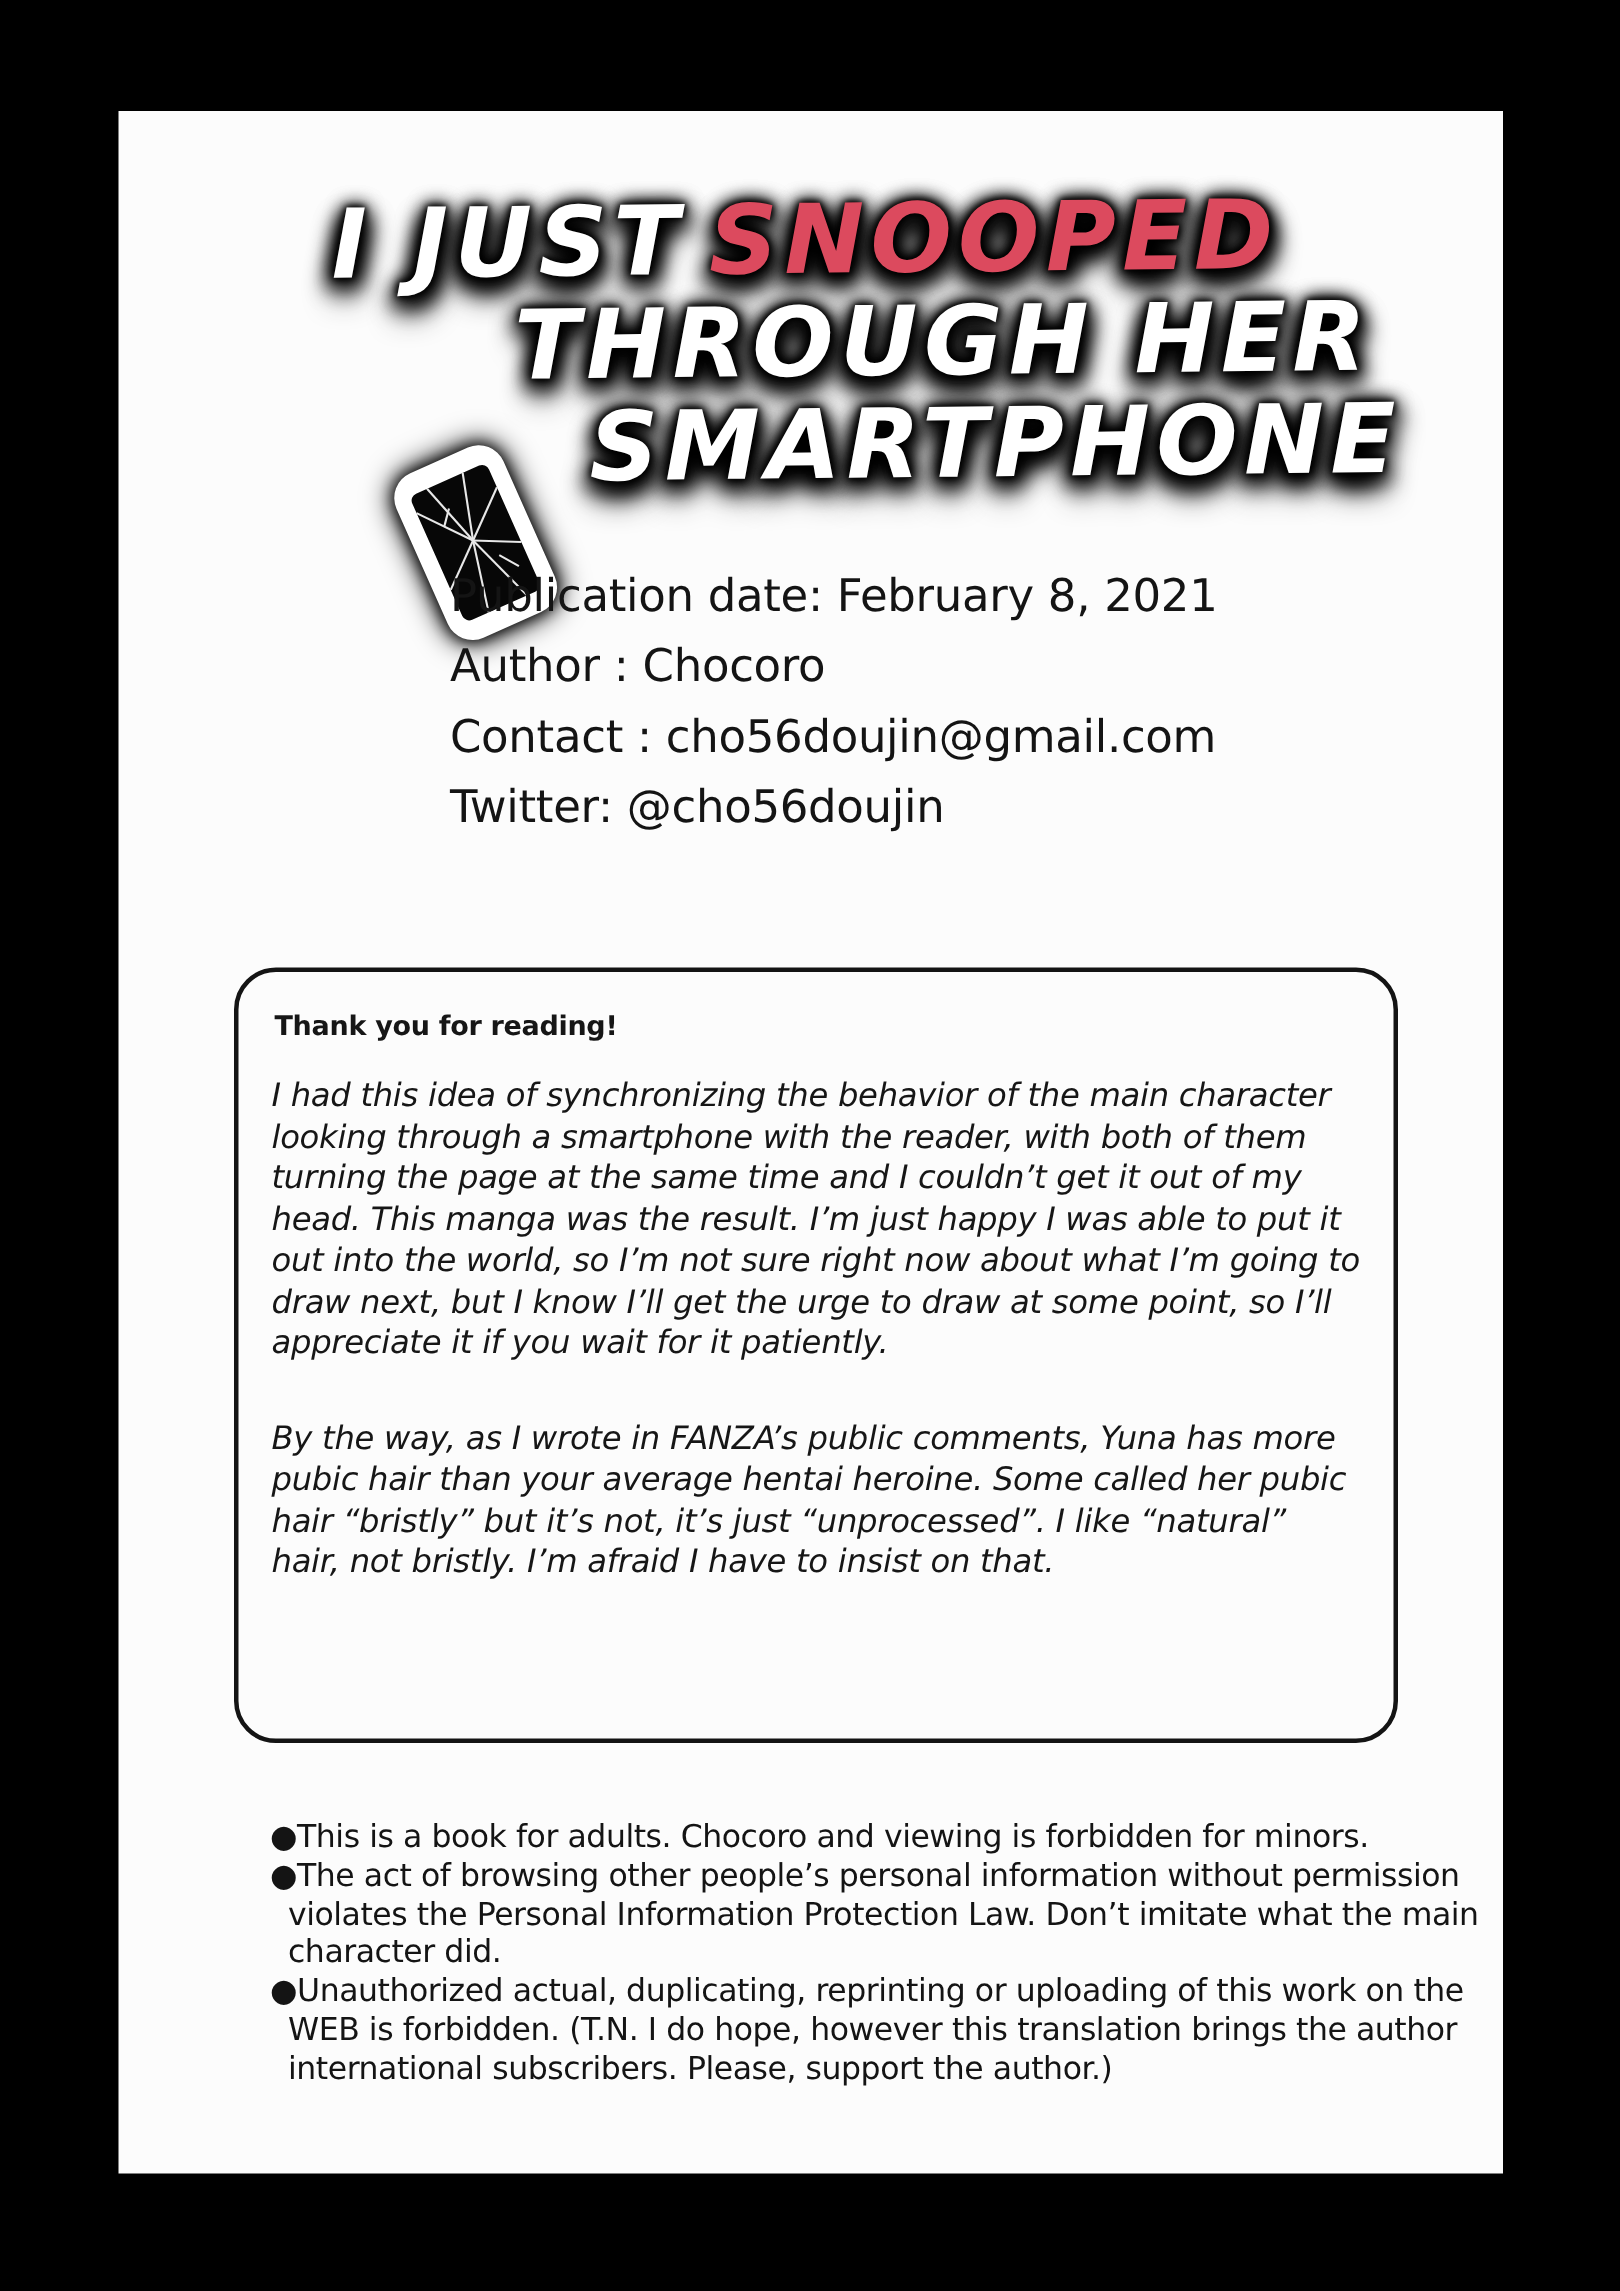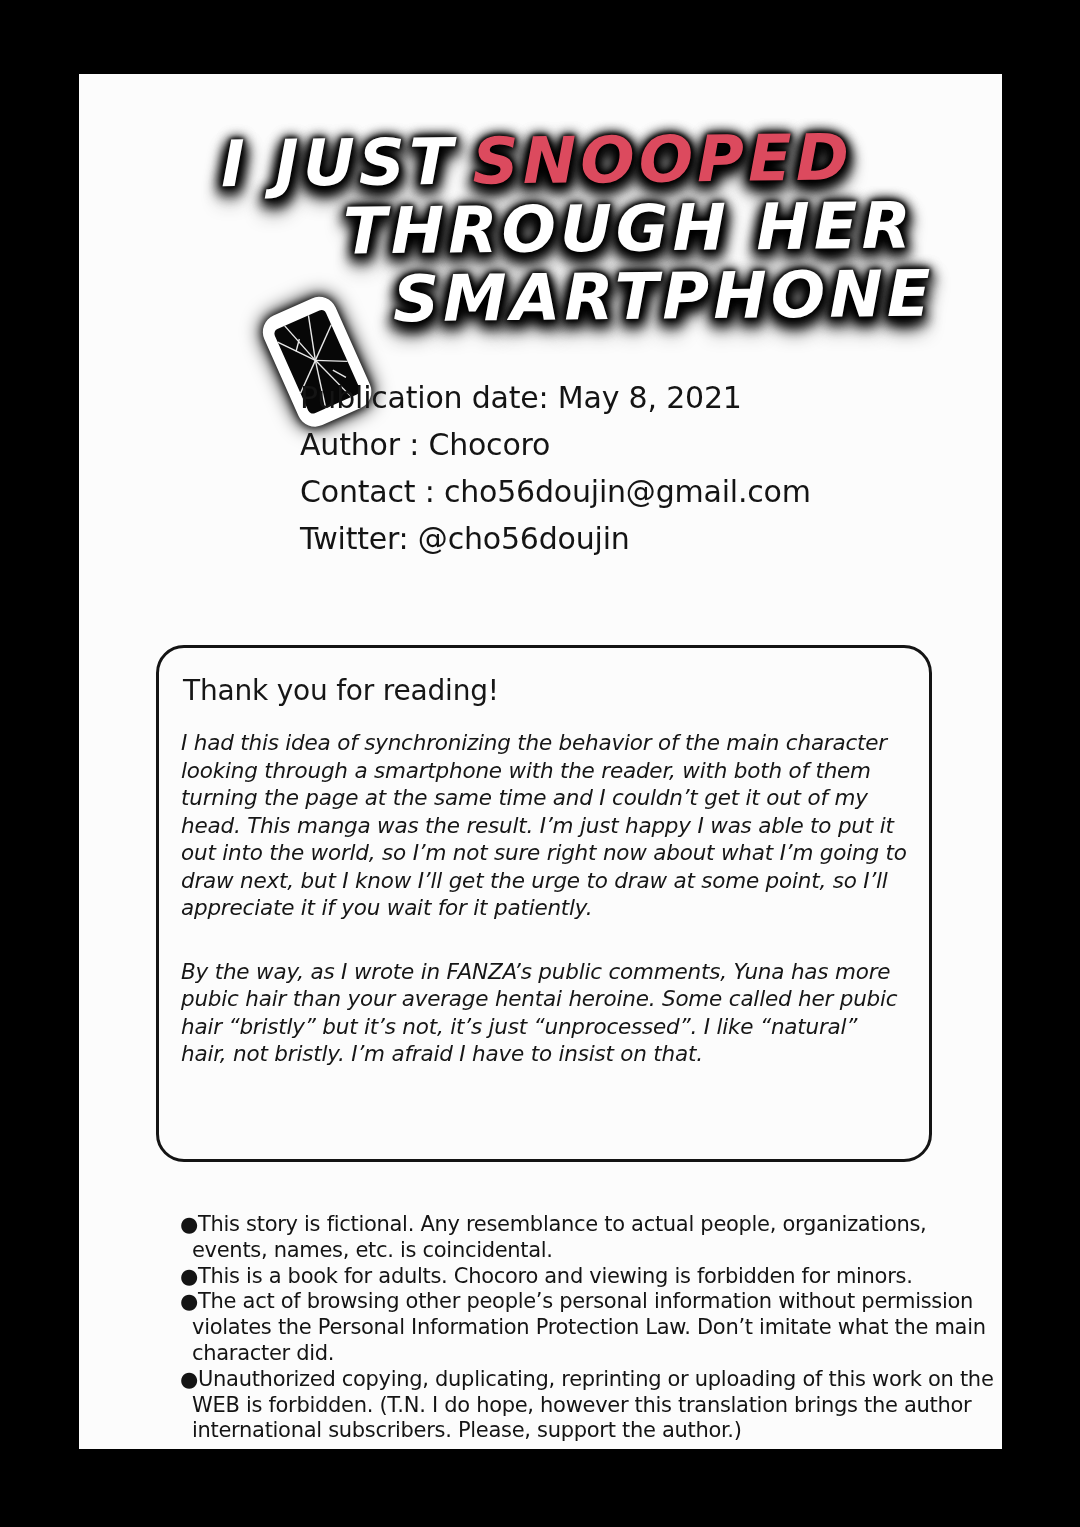--- a/index.html
+++ b/index.html
@@ -46,21 +46,21 @@
     position:absolute; left:221px; top:300px;
     font-size:30px; line-height:47px; color:#141414; letter-spacing:-0.2px;
   }
 
   
   .thanks-box {
     position:absolute; left:77px; top:571px; width:776px; height:517px;
     box-sizing:border-box; border:3px solid #141414; border-radius:28px;
     padding:18px 22px; color:#161616;
   }
-  .thanks-heading { font-size:28px; margin:8px 0 0 2px; letter-spacing:-0.2px; }
+  .thanks-heading { font-size:18px; margin:8px 0 0 2px; letter-spacing:-0.2px;font-weight:bold; }
   .thanks-p { font-size:21.5px; line-height:27.5px; letter-spacing:-0.2px; margin-top:22px;font-style:italic; }
   .thanks-p.p2 { margin-top:36px; }
   .thanks-sign { text-align:right; padding-right:88px; font-size:23px; margin-top:32px; }
 
   
   .disclaimer {
     position:absolute; left:101px; top:1138px; width:824px;
     list-style:none; margin:0; padding:0;
     font-size:21px; line-height:25.8px; color:#141414; letter-spacing:-0.3px;
   }
@@ -94,33 +94,32 @@
             <path d="M80 84 L70 132"></path>
             <path d="M80 84 L53 108"></path>
             <path d="M66 68 L74 58"></path>
             <path d="M92 100 L101 112"></path>
           </g>
         </g>
       </svg>
     </div>
 
     <div class="pub-info">
-      <div>Publication date: May 8, 2021</div>
+      <div>Publication date: February 8, 2021</div>
       <div>Author : Chocoro</div>
       <div>Contact : cho56doujin@gmail.com</div>
       <div>Twitter: @cho56doujin</div>
     </div>
 
     <div class="thanks-box">
       <div class="thanks-heading">Thank you for reading!</div>
       <div class="thanks-p">I had this idea of synchronizing the behavior of the main character looking through a smartphone with the reader, with both of them turning the page at the same time and I couldn’t get it out of my head. This manga was the result. I’m just happy I was able to put it out into the world, so I’m not sure right now about what I’m going to draw next, but I know I’ll get the urge to draw at some point, so I’ll appreciate it if you wait for it patiently.</div>
       <div class="thanks-p p2">By the way, as I wrote in FANZA’s public comments, Yuna has more pubic hair than your average hentai heroine. Some called her pubic hair “bristly” but it’s not, it’s just “unprocessed”. I like “natural” hair, not bristly. I’m afraid I have to insist on that.</div>
     </div>
 
     <ul class="disclaimer">
-      <li><span class="blt">●</span><span>This story is fictional. Any resemblance to actual people, organizations, events, names, etc. is coincidental.</span></li>
       <li><span class="blt">●</span><span>This is a book for adults. Chocoro and viewing is forbidden for minors.</span></li>
       <li><span class="blt">●</span><span>The act of browsing other people’s personal information without permission violates the Personal Information Protection Law. Don’t imitate what the main character did.</span></li>
-      <li><span class="blt">●</span><span>Unauthorized copying, duplicating, reprinting or uploading of this work on the WEB is forbidden. (T.N. I do hope, however this translation brings the author international subscribers. Please, support the author.)</span></li>
+      <li><span class="blt">●</span><span>Unauthorized actual, duplicating, reprinting or uploading of this work on the WEB is forbidden. (T.N. I do hope, however this translation brings the author international subscribers. Please, support the author.)</span></li>
     </ul>
 
   </div>
 </div>
 
 </body></html>

